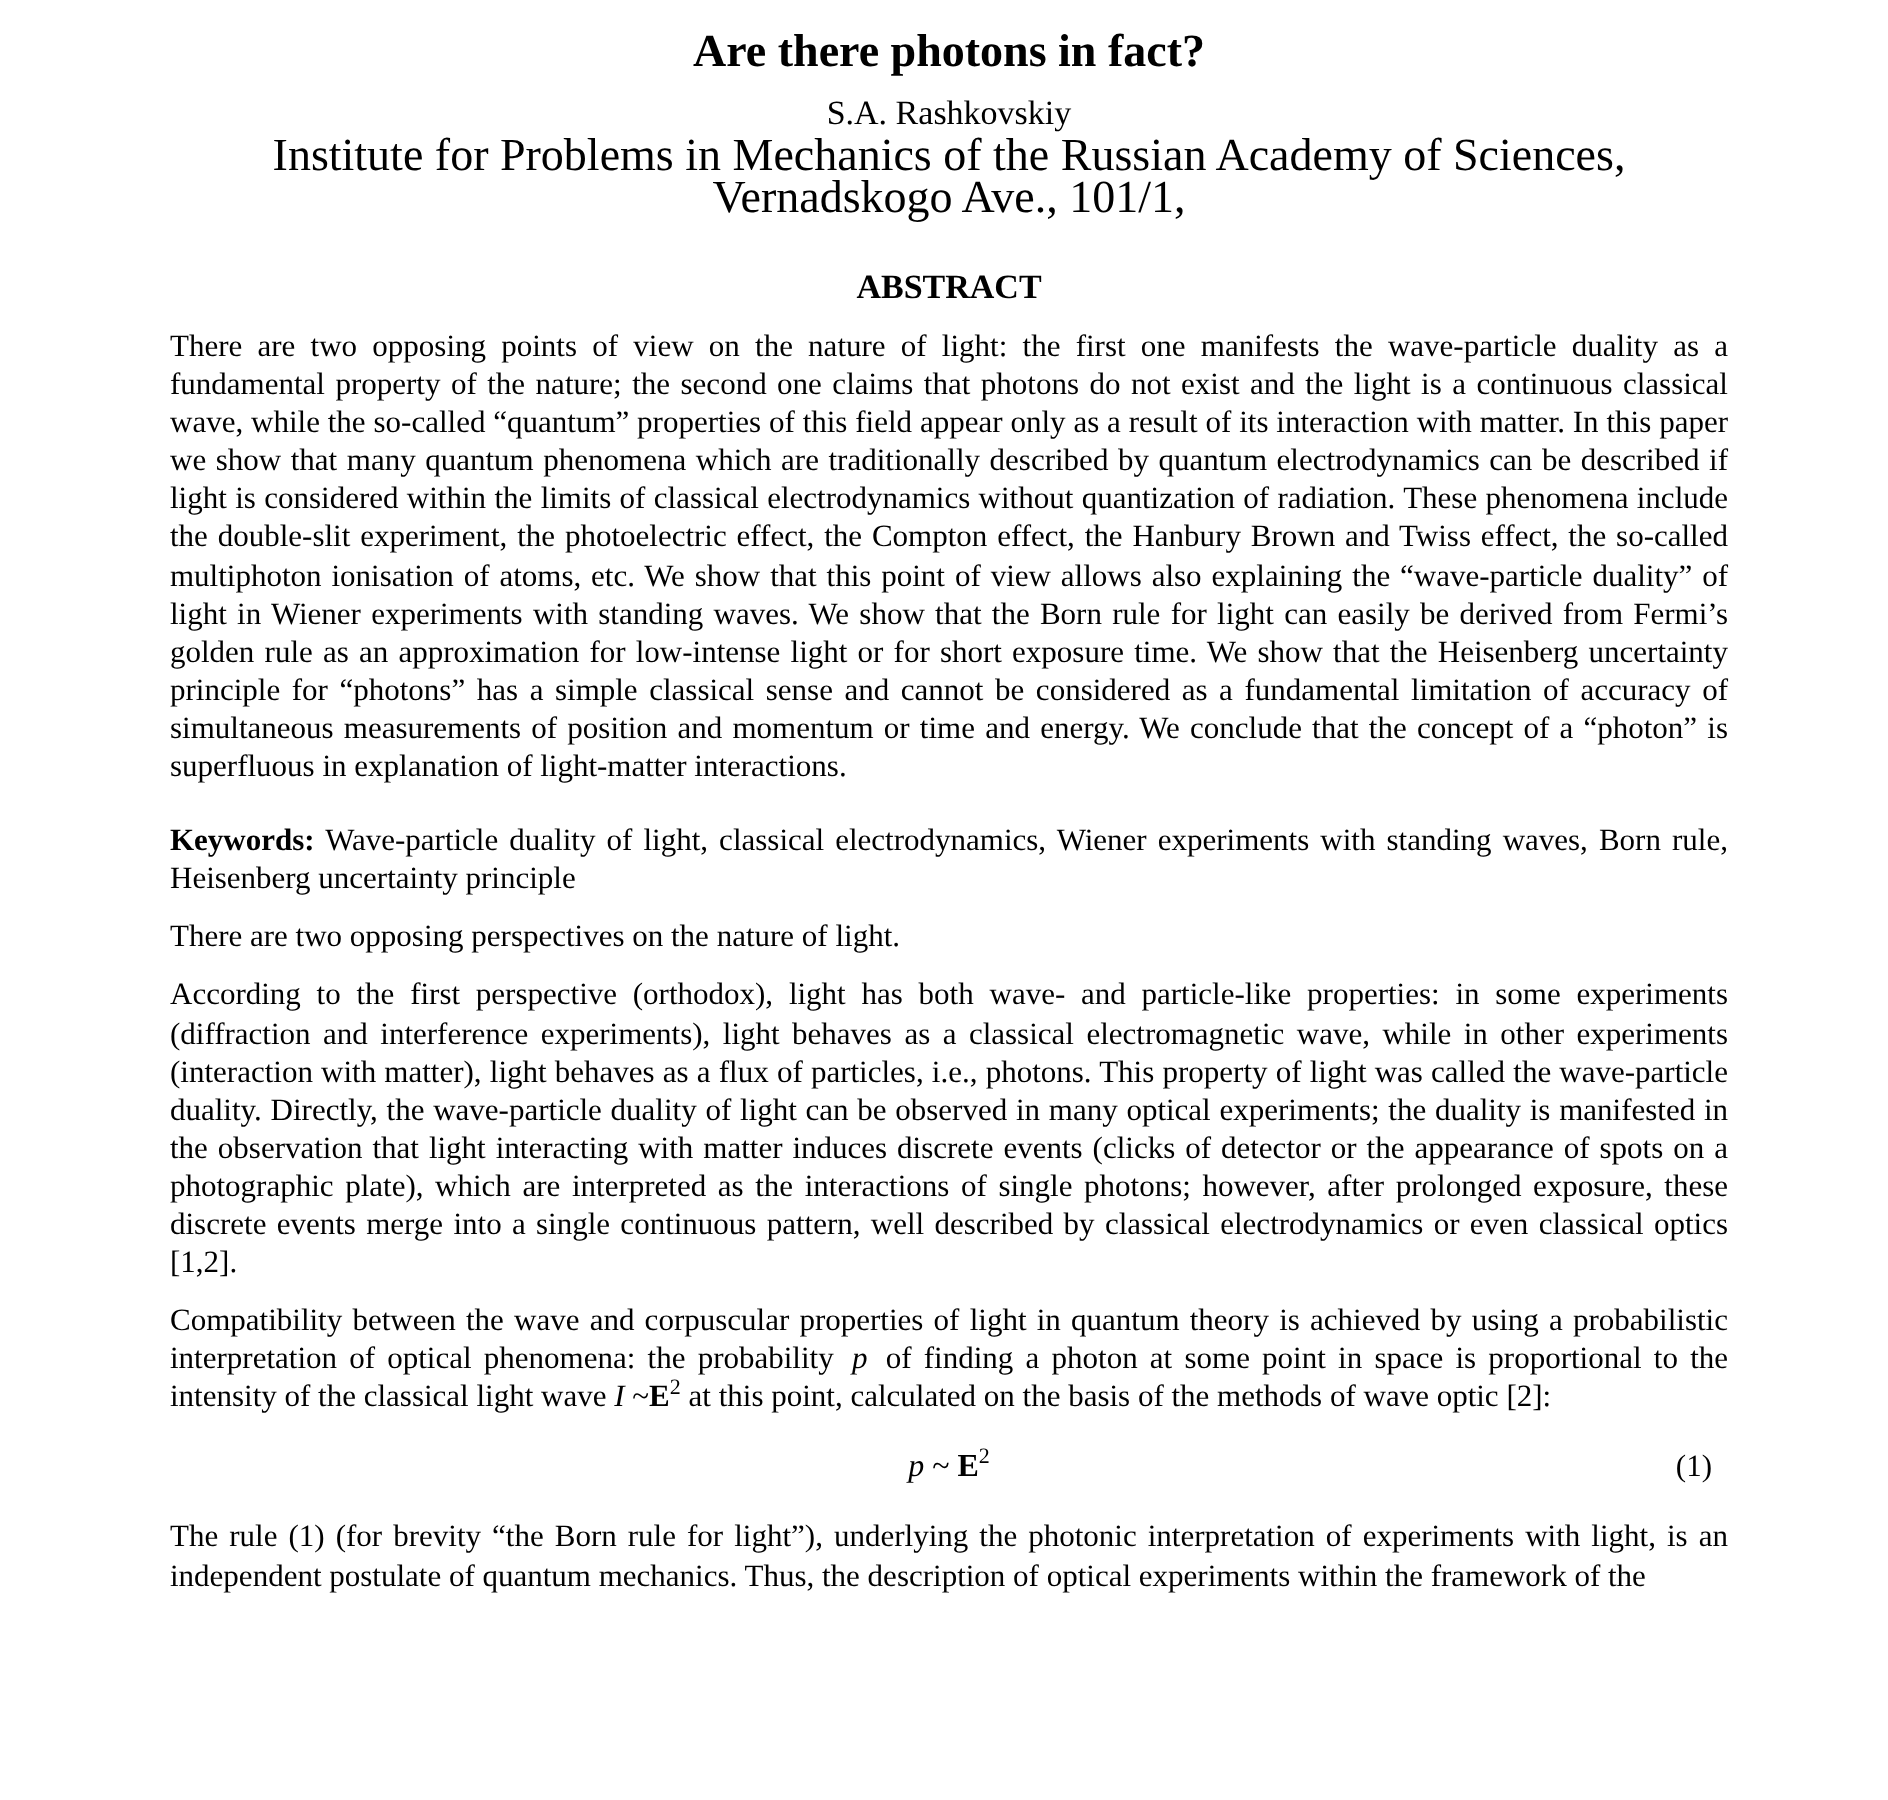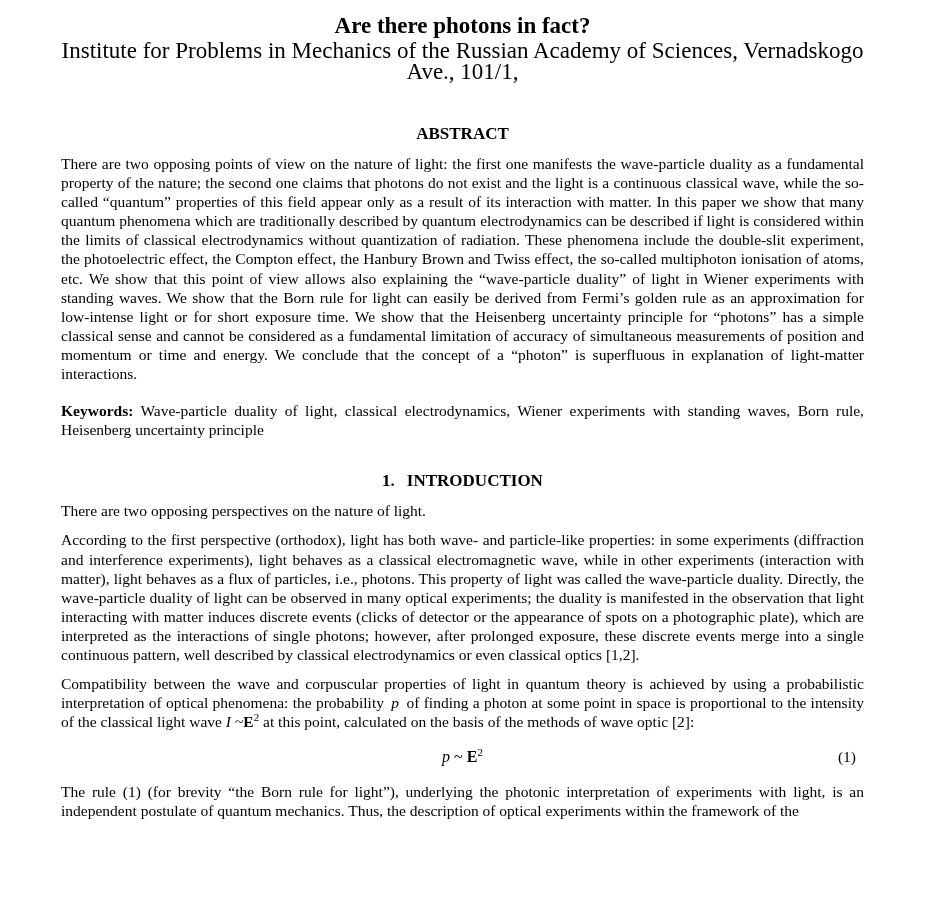--- a/index.html
+++ b/index.html
@@ -11,21 +11,21 @@
     width: 944px;
     height: 900px;
     overflow: hidden;
     font-family: "Liberation Serif", "DejaVu Serif", serif;
     color: #000000;
   }
   .page {
     box-sizing: border-box;
     width: 944px;
     height: 900px;
-    padding: 12px 80px 0 61px;
+    padding: 12px 80px 0 85px;
   }
   .title {
     font-size: 23px;
     font-weight: bold;
     text-align: center;
     line-height: 28px;
     margin: 0;
   }
   .author {
     font-size: 17px;
@@ -36,21 +36,21 @@
   .affiliation {
     font-size: 23px;
     text-align: center;
     line-height: 21px;
   }
   .abstract-heading {
     font-size: 17px;
     font-weight: bold;
     text-align: center;
     line-height: 21px;
-    margin-top: 41px;
+    margin-top: 24px;
   }
   .body-text {
     font-size: 15.5px;
     line-height: 19.1px;
     text-align: justify;
     margin-top: 10px;
   }
   .keywords {
     margin-top: 18px;
   }
@@ -87,34 +87,32 @@
     font-size: 15.5px;
   }
 </style>
 </head>
 <body>
 
 <div class="page">
 
   <div class="title">Are there photons in fact?</div>
 
+  <div class="author">S.A. Rashkovskiy</div>
 
   <div class="affiliation">Institute for Problems in Mechanics of the Russian Academy of Sciences, Vernadskogo Ave., 101/1,</div>
 
   <div class="abstract-heading">ABSTRACT</div>
 
   <div class="body-text">There are two opposing points of view on the nature of light: the first one manifests the wave-particle duality as a fundamental property of the nature; the second one claims that photons do not exist and the light is a continuous classical wave, while the so-called “quantum” properties of this field appear only as a result of its interaction with matter. In this paper we show that many quantum phenomena which are traditionally described by quantum electrodynamics can be described if light is considered within the limits of classical electrodynamics without quantization of radiation. These phenomena include the double-slit experiment, the photoelectric effect, the Compton effect, the Hanbury Brown and Twiss effect, the so-called multiphoton ionisation of atoms, etc. We show that this point of view allows also explaining the “wave-particle duality” of light in Wiener experiments with standing waves. We show that the Born rule for light can easily be derived from Fermi’s golden rule as an approximation for low-intense light or for short exposure time. We show that the Heisenberg uncertainty principle for “photons” has a simple classical sense and cannot be considered as a fundamental limitation of accuracy of simultaneous measurements of position and momentum or time and energy. We conclude that the concept of a “photon” is superfluous in explanation of light-matter interactions.</div>
 
   <div class="body-text keywords">
     <span class="bold">Keywords:</span><span> Wave-particle duality of light, classical electrodynamics, Wiener experiments with standing waves, Born rule, Heisenberg uncertainty principle</span>
   </div>
 
-  <div class="section-heading">
-    <span class="sec-num">1.</span><span>INTRODUCTION</span>
-  </div>
 
   <div class="body-text first-para">There are two opposing perspectives on the nature of light.</div>
 
   <div class="body-text">According to the first perspective (orthodox), light has both wave- and particle-like properties: in some experiments (diffraction and interference experiments), light behaves as a classical electromagnetic wave, while in other experiments (interaction with matter), light behaves as a flux of particles, i.e., photons. This property of light was called the wave-particle duality. Directly, the wave-particle duality of light can be observed in many optical experiments; the duality is manifested in the observation that light interacting with matter induces discrete events (clicks of detector or the appearance of spots on a photographic plate), which are interpreted as the interactions of single photons; however, after prolonged exposure, these discrete events merge into a single continuous pattern, well described by classical electrodynamics or even classical optics [1,2].</div>
 
   <div class="body-text">
     <span>Compatibility between the wave and corpuscular properties of light in quantum theory is achieved by using a probabilistic interpretation of optical phenomena: the probability</span>
     <span class="math-var math-pad">p</span>
     <span>of finding a photon at some point in space is proportional to the intensity of the classical light wave</span>
     <span class="math-var">I</span>

